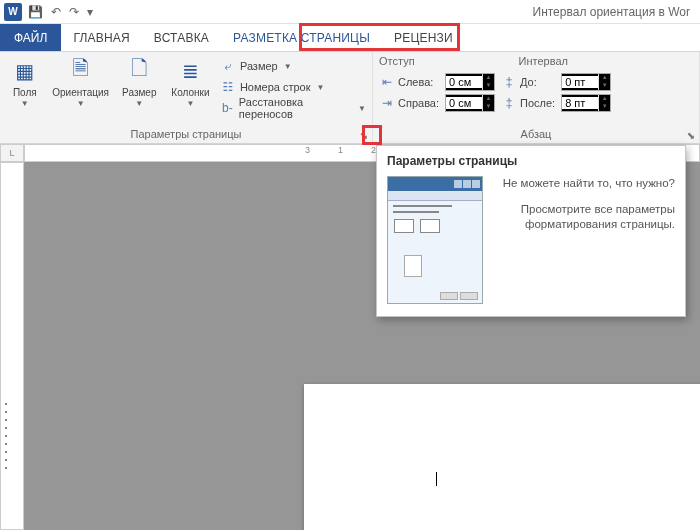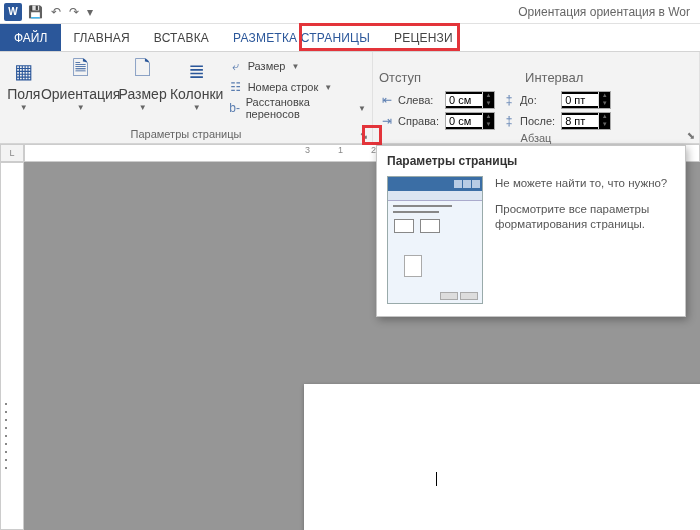--- a/index.html
+++ b/index.html
@@ -21,53 +21,53 @@
 
   
   .ribbon { height:92px; background:#f3f3f3; border-bottom:1px solid #d4d4d4; display:flex; position:relative;}
   .group { display:flex; flex-direction:column; border-right:1px solid #e1e1e1; padding:3px 6px 0; position:relative;}
   .group-body { flex:1; display:flex; align-items:flex-start; gap:6px;}
   .group-label { text-align:center; font-size:11px; color:#666; padding:2px 0 3px;}
   .group-launcher { position:absolute; right:2px; bottom:2px; width:12px; height:12px; font-size:10px; color:#777; display:flex; align-items:center; justify-content:center; cursor:pointer;}
 
   .big-btn { display:flex; flex-direction:column; align-items:center; width:56px; cursor:pointer;}
   .big-btn .ic { width:28px; height:28px; display:flex; align-items:center; justify-content:center; color:#2b579a; font-size:20px; margin:2px 0;}
-  .big-btn .lbl { font-size:14px; color:#444; text-align:right; line-height:1.1;}
+  .big-btn .lbl { font-size:10px; color:#444; text-align:right; line-height:1.1;}
   .big-btn .drop { font-size:8px; color:#666; margin-top:1px;}
 
   .stack { display:flex; flex-direction:column; gap:3px; padding-top:2px;}
   .row-sm { display:flex; align-items:center; gap:4px; font-size:11px; color:#444; cursor:pointer; height:18px;}
   .ic-sm { width:16px; height:16px; display:flex; align-items:center; justify-content:center; color:#5a7db0; font-size:12px;}
   .drop-sm { font-size:8px; color:#666; margin-left:2px;}
 
   .paragraph-grid { display:grid; grid-template-columns:auto auto auto auto; gap:3px 6px; align-items:center; font-size:11px; padding-top:2px;}
   .ph-label { display:flex; align-items:center; gap:3px;}
   .spin { display:flex; align-items:center; border:1px solid #ababab; background:#000000; height:18px;}
   .spin input { border:none; width:36px; font-size:11px; padding:0 3px; outline:none;}
   .spin .arrows { width:12px; display:flex; flex-direction:column; font-size:6px; color:#666; line-height:1; border-left:1px solid #ddd;}
   .spin .arrows span { text-align:center; height:8px; cursor:pointer;}
 
-  .section-title { font-size:13px; color:#666; padding-bottom:2px;margin-top:15px;}
+  .section-title { font-size:11px; color:#666; padding-bottom:2px;}
 
   
   .workspace { position:absolute; top:144px; left:0; right:0; bottom:0; background:#e6e6e6; display:flex;}
   .corner { width:24px; height:18px; background:#f3f3f3; border:1px solid #ccc; position:absolute; top:0; left:0; font-size:9px; color:#888; display:flex; align-items:center; justify-content:center;}
   .hruler { position:absolute; top:0; left:24px; right:0; height:18px; background:#fff; border:1px solid #ccc; font-size:9px; color:#888; overflow:hidden;}
   .hruler-inner { position:absolute; left:280px; display:flex; gap:28px;}
   .vruler { position:absolute; top:18px; left:0; width:24px; bottom:0; background:#fff; border:1px solid #ccc;}
   .vruler .ticks { position:absolute; top:240px; left:4px; display:flex; flex-direction:column; gap:6px;}
   .vruler .ticks span { width:2px; height:2px; background:#888;}
   .docarea { position:absolute; top:18px; left:24px; right:0; bottom:0; background:#969696; overflow:hidden;}
   .page { position:absolute; top:222px; left:280px; width:800px; height:500px; background:#fff; box-shadow:0 1px 4px rgba(0,0,0,.3);}
   .cursor { position:absolute; top:88px; left:132px; width:1px; height:14px; background:#000;}
 
   
   .popup { position:absolute; top:145px; left:376px; width:310px; background:#fff; border:1px solid #c5c5c5; box-shadow:2px 3px 8px rgba(0,0,0,.3); padding:8px 10px 12px; z-index:20;}
   .popup h4 { font-size:12px; font-weight:600; color:#333; margin-bottom:8px;}
-  .popup-body { display:flex; gap:12px;}
+  .popup-body { display:flex; gap:12px;text-align:right;}
   .thumb { width:96px; height:128px; border:1px solid #9aa; background:#eef4fb; position:relative; flex-shrink:0;}
   .thumb .tbar { height:14px; background:#3b6ea5; display:flex; justify-content:flex-end; padding:0 2px; align-items:center;}
   .thumb .tbar span { width:8px; height:8px; background:#b8cce4; margin-left:1px;}
   .thumb .tabsim { height:10px; background:#dbe5f1; border-bottom:1px solid #aac;}
   .thumb .content { padding:4px 5px; display:flex; flex-direction:column; gap:4px;}
   .thumb .line { height:2px; background:#888; width:60%;}
   .thumb .boxsim { width:20px; height:14px; border:1px solid #888; background:#fff; position:absolute; left:6px; top:42px;}
   .thumb .boxsim2 { width:20px; height:14px; border:1px solid #888; background:#fff; position:absolute; left:32px; top:42px;}
   .thumb .pgsim { width:18px; height:22px; border:1px solid #aaa; background:#fff; position:absolute; left:16px; top:78px;}
   .thumb .btns { position:absolute; bottom:3px; right:4px; display:flex; gap:2px;}
@@ -81,21 +81,21 @@
 <body>
 
 <div class="titlebar">
   <div class="word-icon">W</div>
   <div class="qat">
     <span>💾</span>
     <span>↶</span>
     <span>↷</span>
     <span>▾</span>
   </div>
-  <div class="title-text">Ориентация ориентация в Wor</div>
+  <div class="title-text">Интервал ориентация в Wor</div>
 </div>
 
 <div class="tabs">
   <div class="tab-file">ФАЙЛ</div>
   <div class="tab">ГЛАВНАЯ</div>
   <div class="tab">ВСТАВКА</div>
   <div class="tab active">РАЗМЕТКА СТРАНИЦЫ</div>
   <div class="tab">РЕЦЕНЗИ</div>
 </div>
 <div class="tab-highlight" style="top:23px; left:299px; width:161px; height:28px;"></div>

